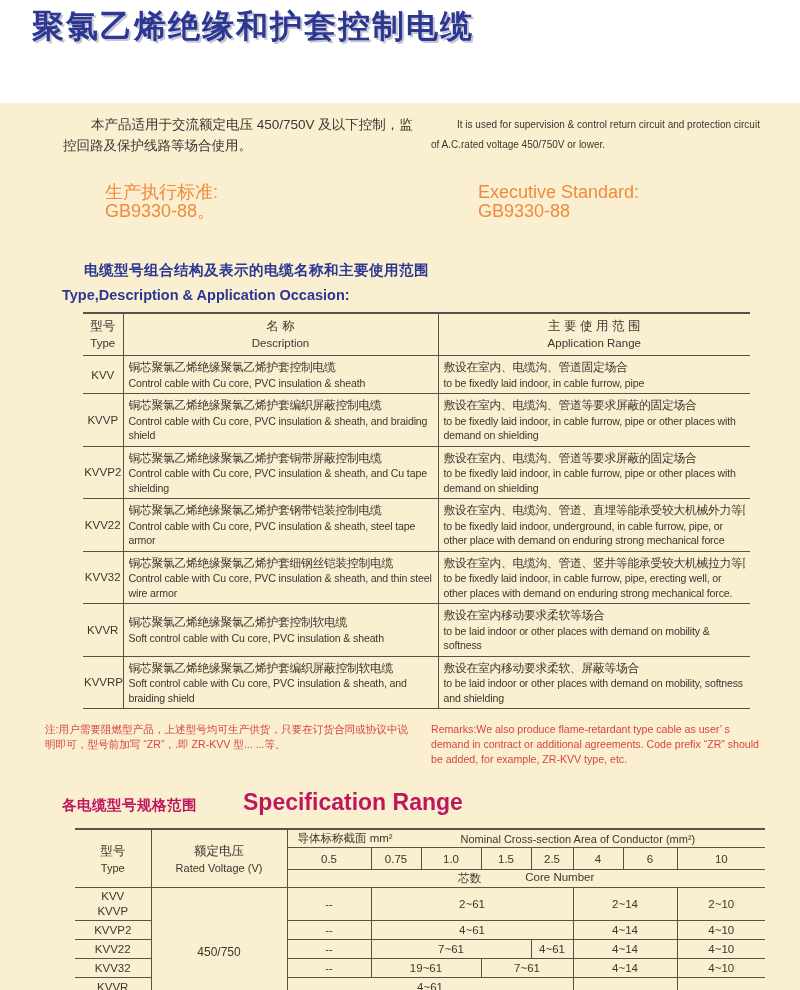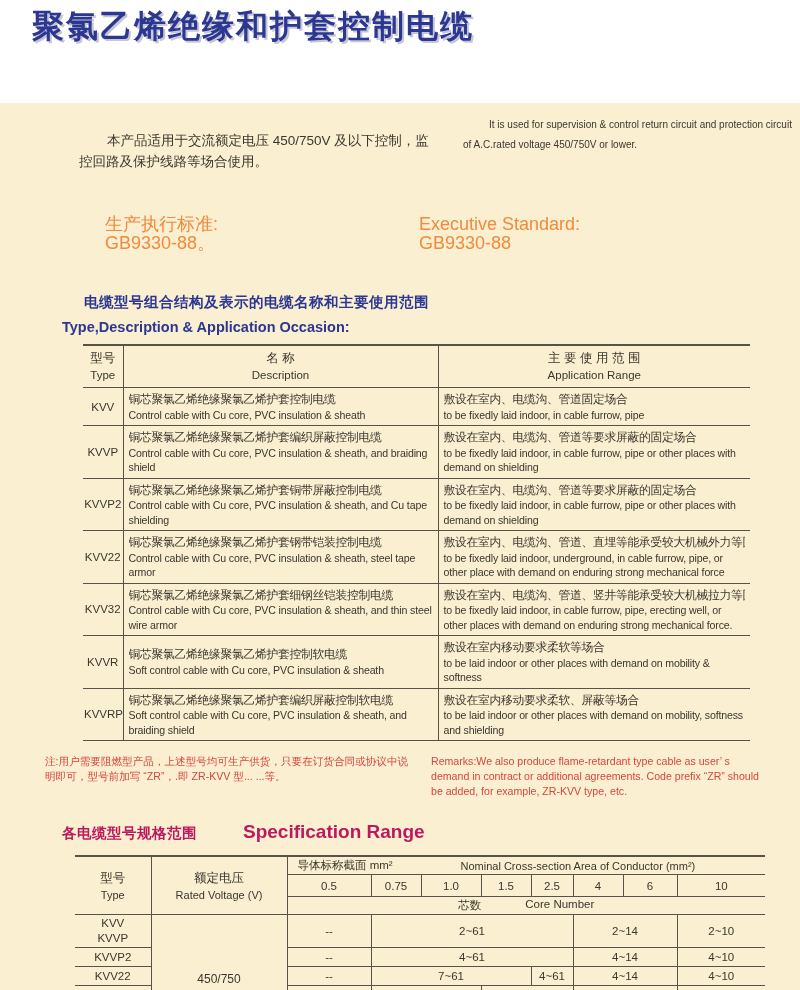--- a/index.html
+++ b/index.html
@@ -6,33 +6,33 @@
   .page{position:relative;width:800px;height:990px;margin:0 auto;background:#FAEFD1;
         font-family:"Liberation Sans","DejaVu Sans",sans-serif;color:#3B372E;overflow:hidden;}
   
   .masthead{background:#ffffff;height:103px;padding-left:32px;box-sizing:border-box;}
   .title-cn{margin:0;padding-top:5px;font-size:32px;font-weight:bold;letter-spacing:2px;
             color:#2C3792;text-shadow:2px 2px 0 rgba(130,130,160,0.45);}
   .title-en{margin:0;padding-top:2px;font-size:26px;font-weight:bold;font-style:italic;
             color:#2C3792;text-shadow:1.5px 1.5px 0 rgba(130,130,160,0.4);}
   
   .intro-row{display:flex;padding:12px 0 0 63px;}
-  .intro-cn{width:352px;margin:16px;font-size:13.5px;line-height:20.5px;text-indent:28px;color:#3B372E;}
+  .intro-cn{width:352px;margin:0;font-size:13.5px;line-height:20.5px;text-indent:28px;color:#3B372E;}
   .intro-en{width:336px;margin:0 0 0 16px;font-size:10px;line-height:20px;text-indent:26px;color:#3B372E;}
   
   .std-row{display:flex;margin-top:27px;font-size:18px;line-height:19px;color:#F08A3C;}
   .std-cn{margin-left:105px;width:265px;}
-  .std-en{margin-left:49px;}
+  .std-en{margin-left:108px;}
   
   .sec1-head{margin:40px 0 0 62px;color:#2C3792;font-weight:bold;}
   .sec1-head .h-cn{font-size:14.5px;letter-spacing:0.5px;padding-left:22px;}
   .sec1-head .h-en{font-size:14.5px;margin-top:7px;}
   .sec2-head{display:flex;align-items:baseline;margin:22px 0 0 62px;color:#be185d;font-weight:bold;}
   .sec2-head .h-cn{font-size:14.5px;letter-spacing:0.5px;}
-  .sec2-head .h-en{font-size:19px;margin-left:46px;}
+  .sec2-head .h-en{font-size:23px;margin-left:46px;}
   
   table{border-collapse:collapse;table-layout:fixed;}
   .t1{width:667px;margin:9px 0 0 83px;border-top:2px solid #57534B;}
   .t1 td,.t1 th{border-bottom:1px solid #57534B;vertical-align:middle;padding:3px 5px;font-weight:normal;}
   .bl{border-left:1px solid #57534B;}
   .t1 .t1-type{text-align:center;font-size:11.5px;padding:2px 1px;}
   .hdr-cn{font-size:12.5px;text-align:center;line-height:18px;}
   .hdr-en{font-size:11.5px;text-align:center;line-height:17px;}
   .cell-cn{font-size:11.8px;line-height:16.5px;letter-spacing:-0.3px;white-space:nowrap;overflow:hidden;}
   .cell-en{font-size:10.6px;line-height:14.5px;letter-spacing:-0.15px;}

